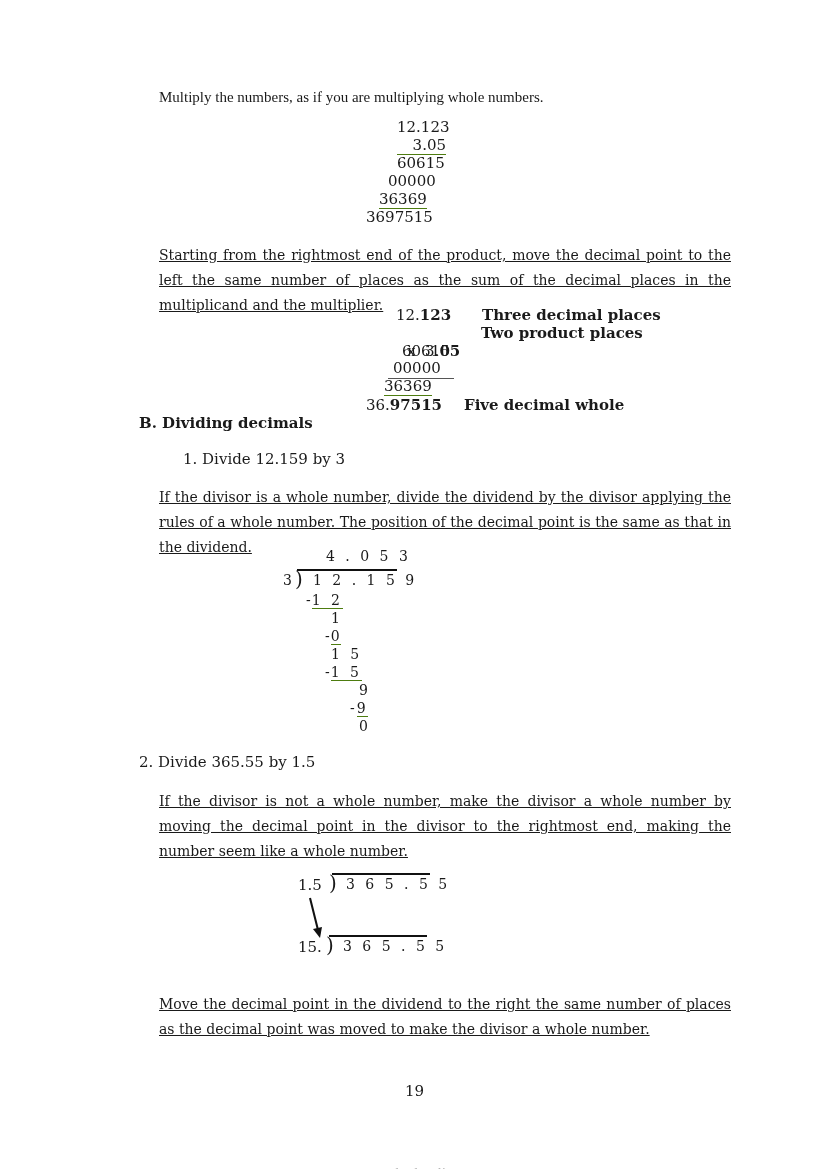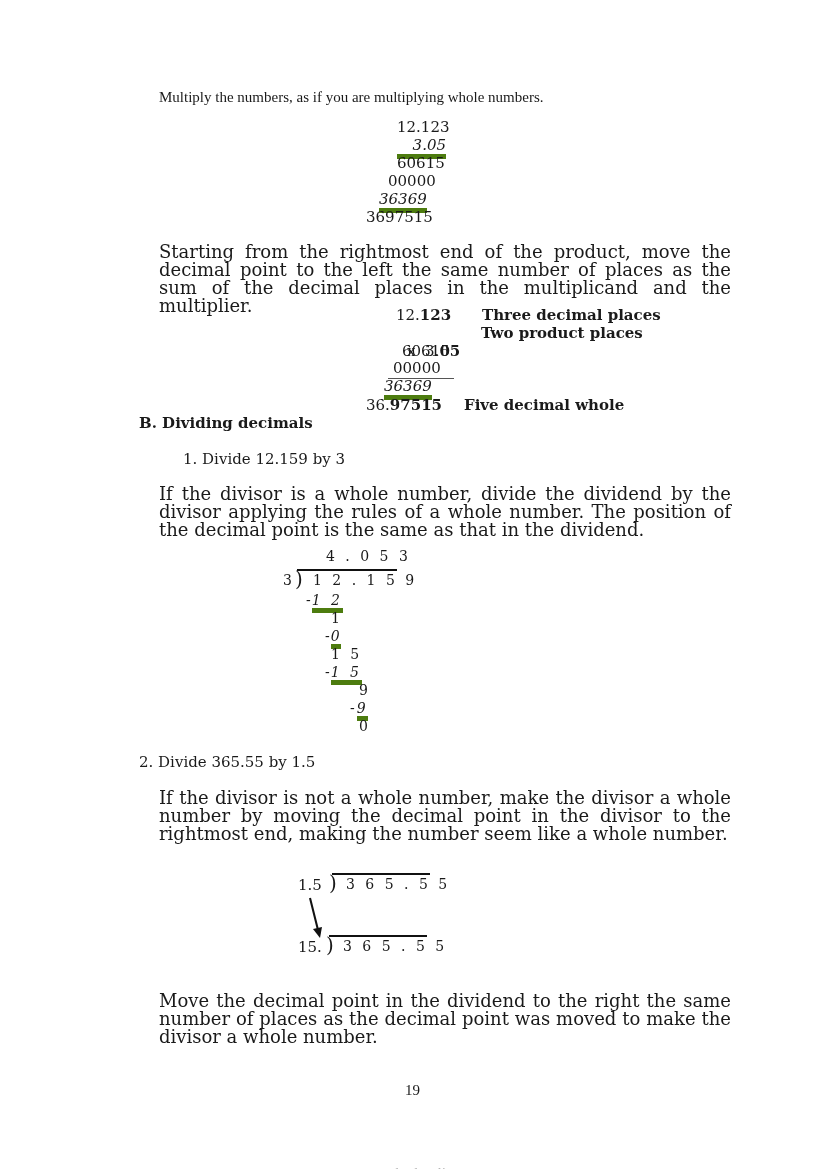--- a/index.html
+++ b/index.html
@@ -1,27 +1,27 @@
 <!DOCTYPE html>
 <html><head>
 <meta charset="utf-8">
 <style>
   html, body { margin:0; padding:0; background:#ffffff; }
   body { width:826px; height:1169px; position:relative; overflow:hidden;
          font-family:"DejaVu Serif","Liberation Serif",serif; color:#1a1a1a; }
   .abs { position:absolute; white-space:nowrap; }
-  .p { position:absolute; left:159px; width:572px; font-size:18px; line-height:18px;
-       text-align:justify; text-align-last:left; }
+  .p { position:absolute; left:159px; width:572px; font-size:14px; line-height:25px;
+       text-align:justify; text-align-last:left;text-decoration:underline; }
   .t15 { font-size:15px; line-height:18px; }
   .b { font-weight:bold; }
-  .ul { border-bottom:5px solid #4d7c0f;font-style:italic; }
+  .ul { border-bottom:1px solid #4d7c0f; }
   .mono { font-family:"DejaVu Serif","Liberation Serif",serif; font-size:14px; letter-spacing:3px; }
   .hline { position:absolute; height:2px; background:#111; }
   .bracket { position:absolute; font-size:20px; line-height:20px; }
-  .footer-num { font-size:15px;font-family:Liberation Serif, serif; }
+  .footer-num { font-size:15px; }
   .watermark { font-family:"DejaVu Sans","Liberation Sans",sans-serif; font-size:14px; color:#b3b3b3; letter-spacing:0.5px; }
 </style>
 </head>
 <body>
 
 <div class="abs t15" style="left:159px; top:88px;font-family:Liberation Serif, serif;">Multiply the numbers, as if you are multiplying whole numbers.</div>
 
 <div>
   <div class="abs t15" style="left:397px; top:118px;">12.123</div>
   <div class="abs t15 ul" style="left:397px; top:136px; width:49px; text-align:right;">3.05</div>

